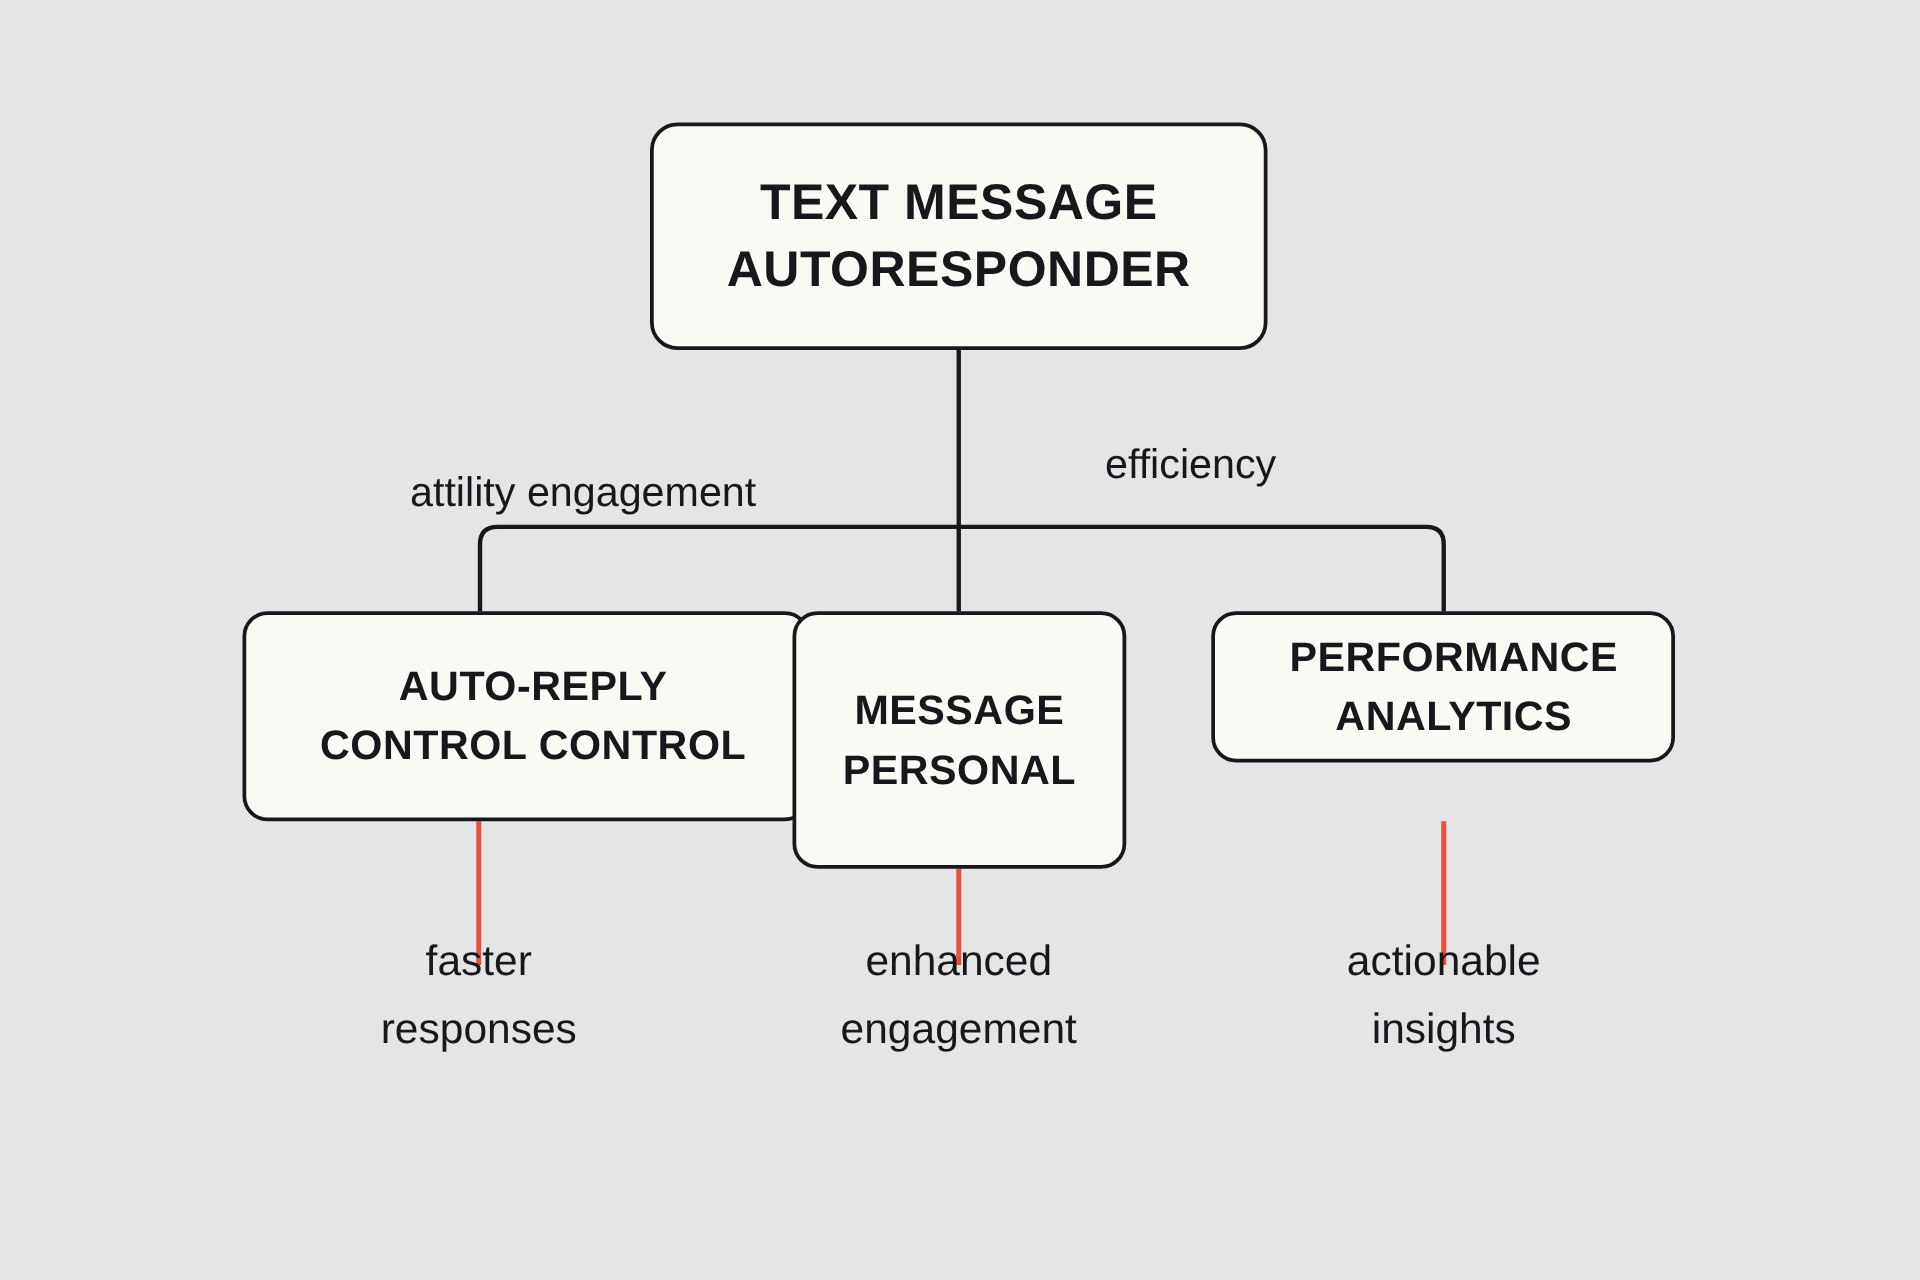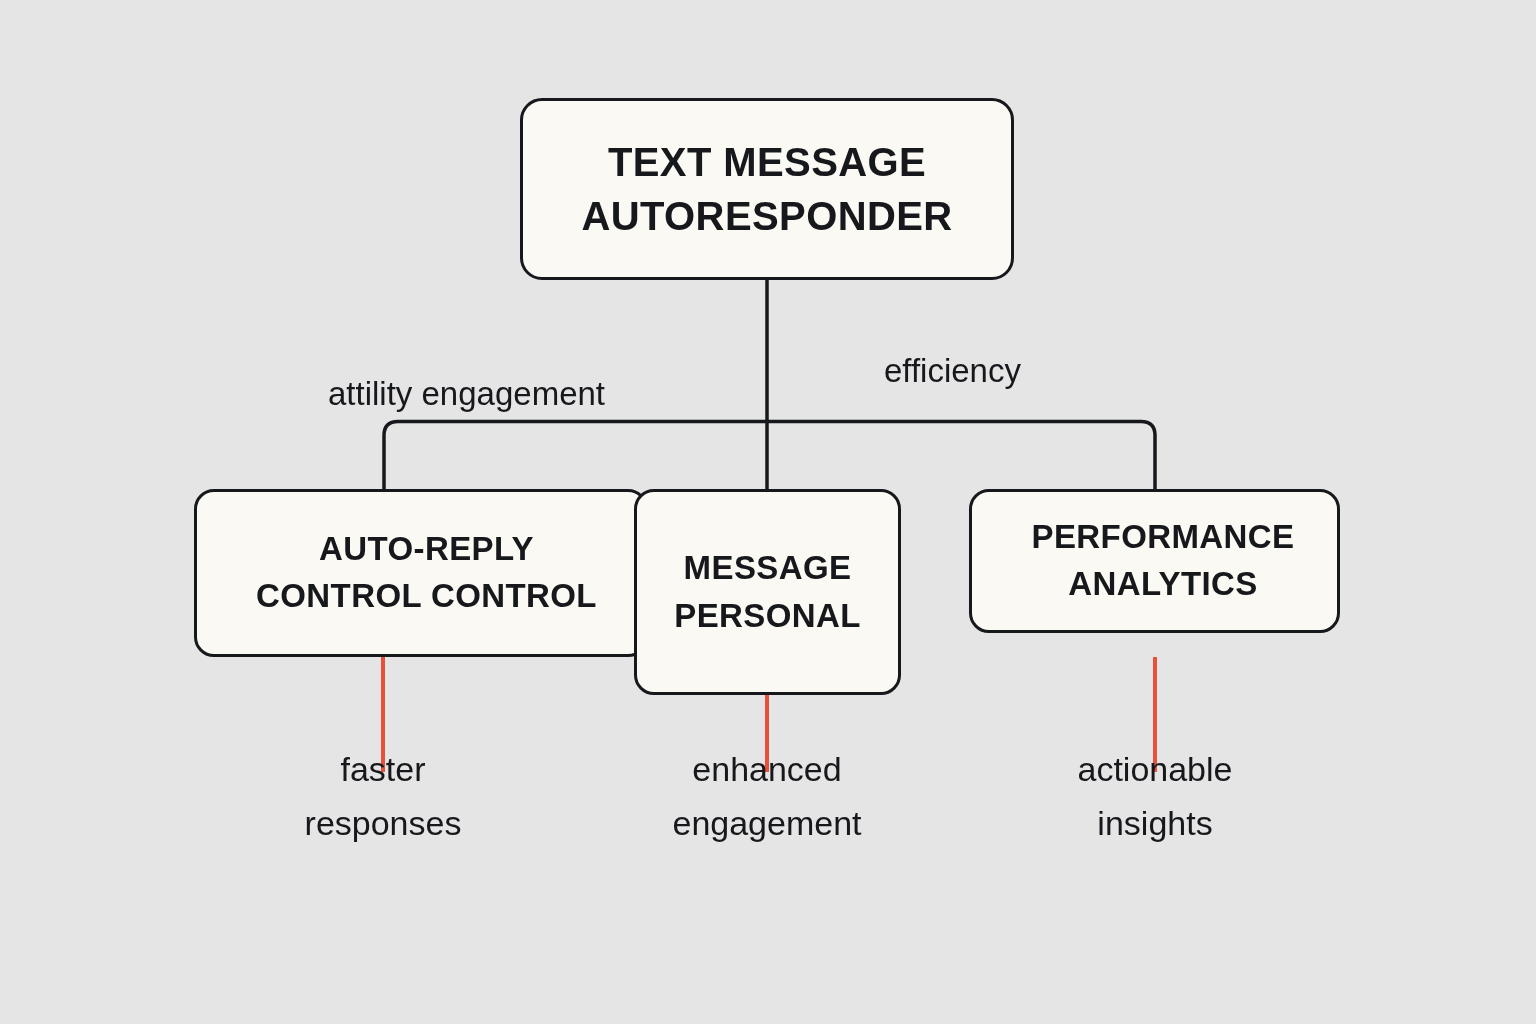--- a/index.html
+++ b/index.html
@@ -77,21 +77,21 @@
     top: 489px;
     width: 267px;
     height: 206px;
     font-size: 33px;
     line-height: 1.45;
   }
   #node-performance-analytics {
     left: 969px;
     top: 489px;
     width: 371px;
-    height: 144px;
+    height: 121px;
     font-size: 33px;
     line-height: 1.42;
     padding-left: 17px;
   }
 
   
   .edge-label {
     position: absolute;
     color: #16181C;
     font-size: 33px;

